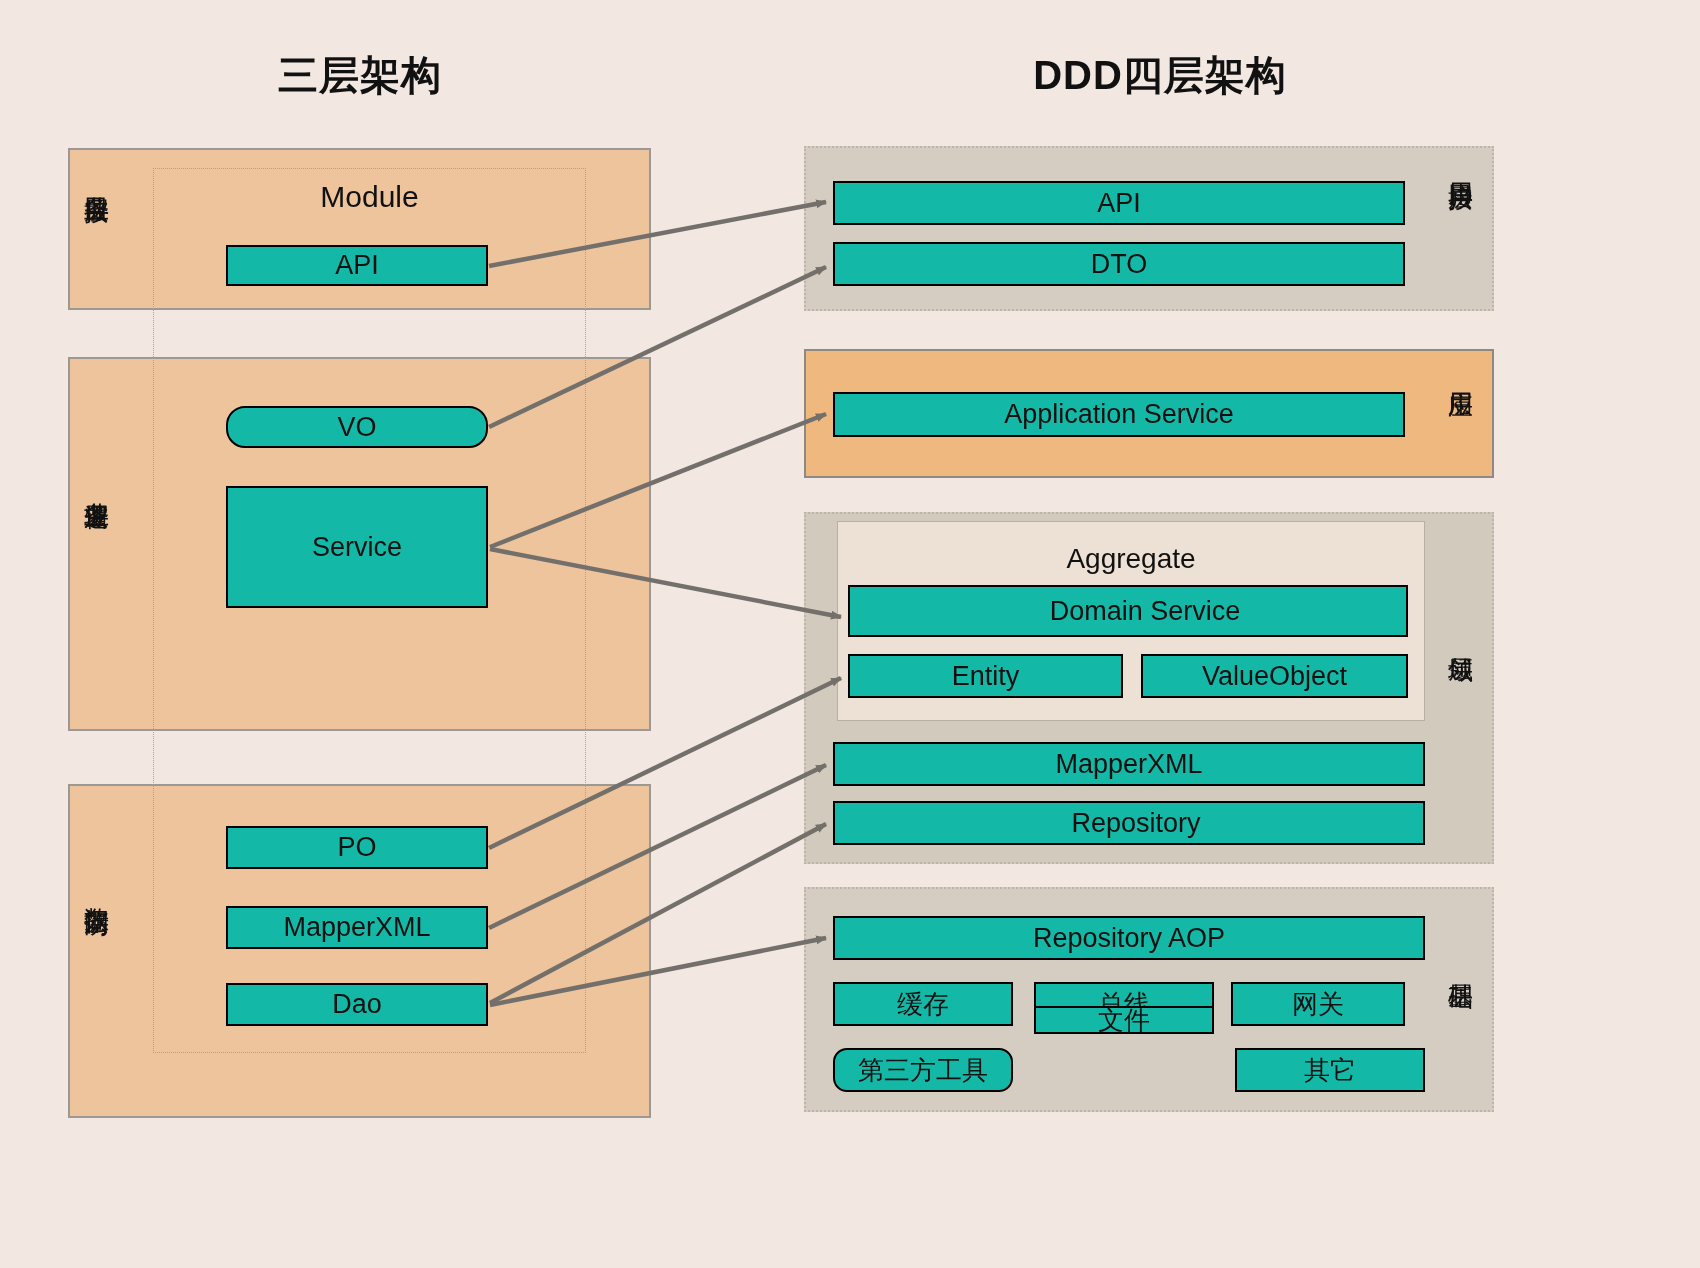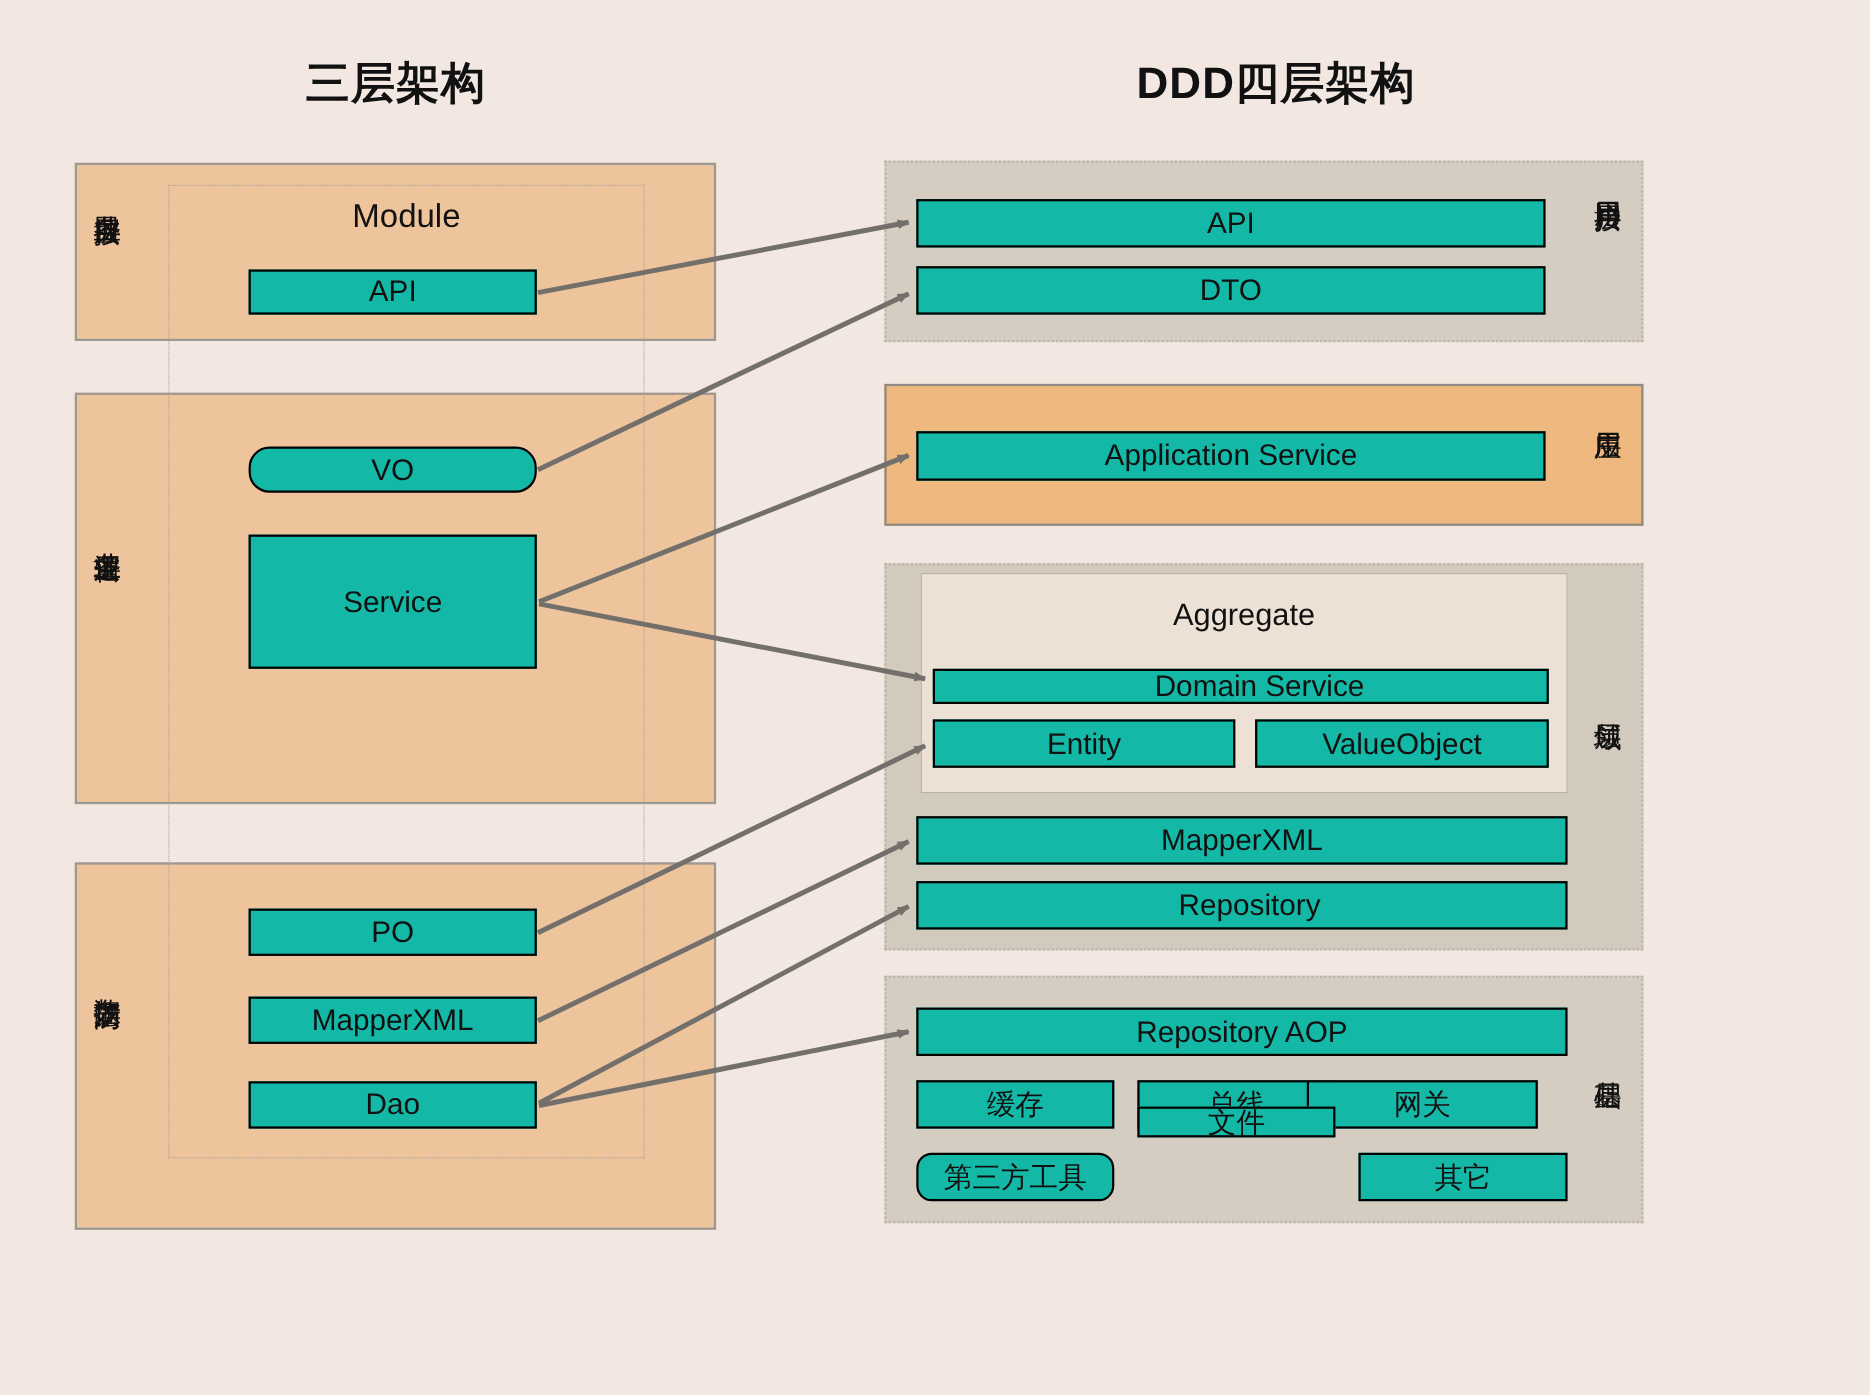--- a/index.html
+++ b/index.html
@@ -144,34 +144,34 @@
   <div class="vlabel" style="left:1448px;top:372px;height:82px;">应用层</div>
 
   <div class="wbox" style="left:833px;top:392px;width:572px;height:45px;">Application Service</div>
 
   <div class="layer layer-domain" style="left:804px;top:512px;width:690px;height:352px;"></div>
   <div class="vlabel" style="left:1448px;top:637px;height:98px;">领域层</div>
 
   <div id="aggregate-box" style="left:837px;top:521px;width:588px;height:200px;"></div>
   <div id="aggregate-label" style="left:837px;top:543px;width:588px;">Aggregate</div>
 
-  <div class="wbox" style="left:848px;top:608px;width:560px;height:32px;padding-left:34px;">Domain Service</div>
+  <div class="wbox" style="left:848px;top:585px;width:560px;height:52px;padding-left:34px;">Domain Service</div>
   <div class="wbox" style="left:848px;top:654px;width:275px;height:44px;">Entity</div>
   <div class="wbox" style="left:1141px;top:654px;width:267px;height:44px;">ValueObject</div>
   <div class="wbox" style="left:833px;top:742px;width:592px;height:44px;">MapperXML</div>
   <div class="wbox" style="left:833px;top:801px;width:592px;height:44px;padding-left:14px;">Repository</div>
 
   <div class="layer layer-infra" style="left:804px;top:887px;width:690px;height:225px;"></div>
   <div class="vlabel" style="left:1448px;top:963px;height:98px;">基础层</div>
 
   <div class="wbox" style="left:833px;top:916px;width:592px;height:44px;text-align:center;">Repository AOP</div>
 
   <div class="wbox cn" style="left:833px;top:982px;width:180px;height:44px;">缓存</div>
   <div class="wbox cn" style="left:1034px;top:982px;width:180px;height:44px;">总线</div>
-  <div class="wbox cn" style="left:1188px;top:982px;width:210px;height:44px;">网关</div>
+  <div class="wbox cn" style="left:1231px;top:982px;width:174px;height:44px;">网关</div>
 
   <div class="wbox cn" style="left:833px;top:1048px;width:180px;height:44px;border-radius:14px;">第三方工具</div>
   <div class="wbox cn" style="left:1034px;top:1006px;width:180px;height:28px;">文件</div>
   <div class="wbox cn" style="left:1235px;top:1048px;width:190px;height:44px;">其它</div>
 
   <svg id="arrows" viewBox="0 0 1700 1268">
     <defs>
       <marker id="ah" markerWidth="11" markerHeight="9" refX="10" refY="4.5" orient="auto" markerUnits="userSpaceOnUse">
         <path d="M0,0 L11,4.5 L0,9 z" fill="#73706c"></path>
       </marker>

